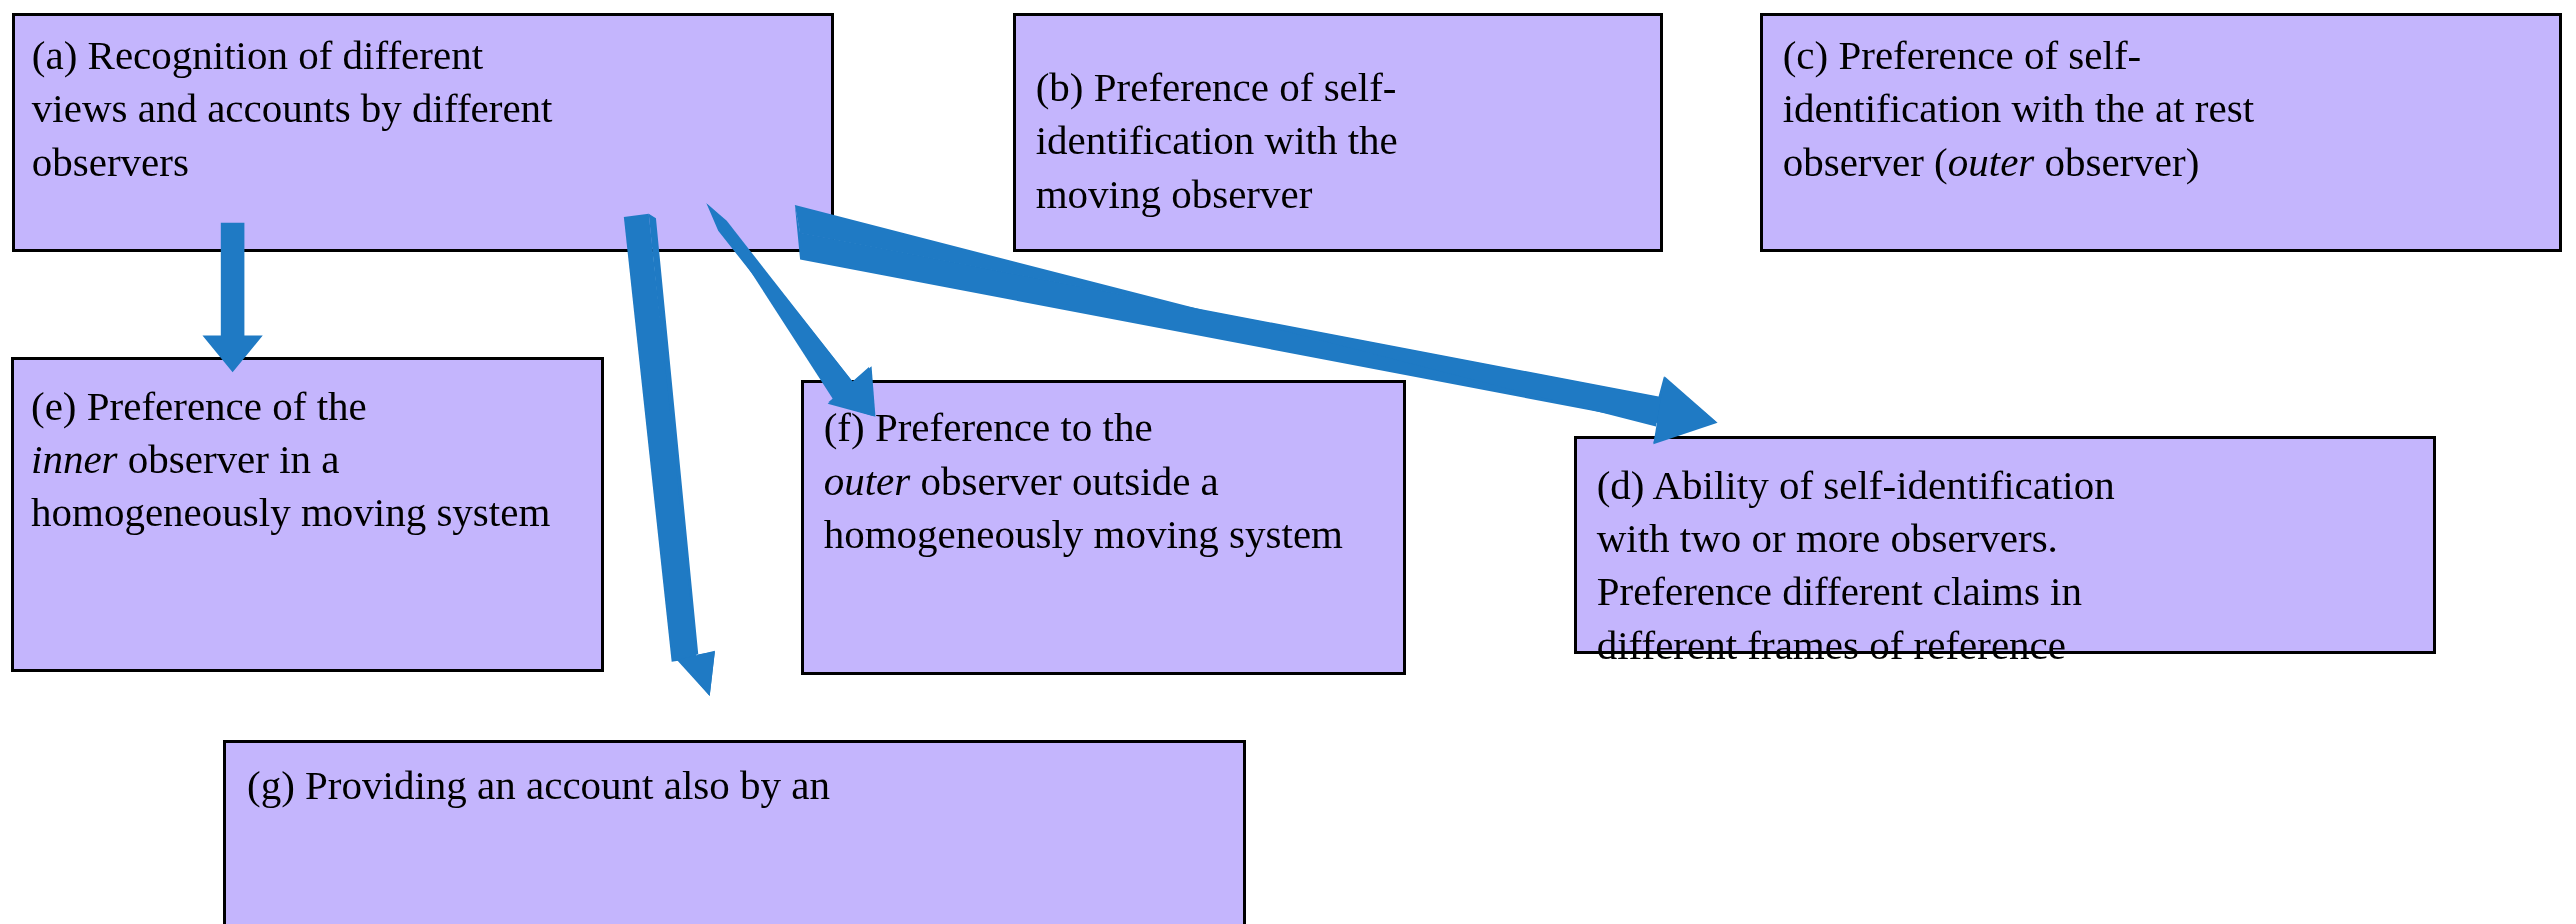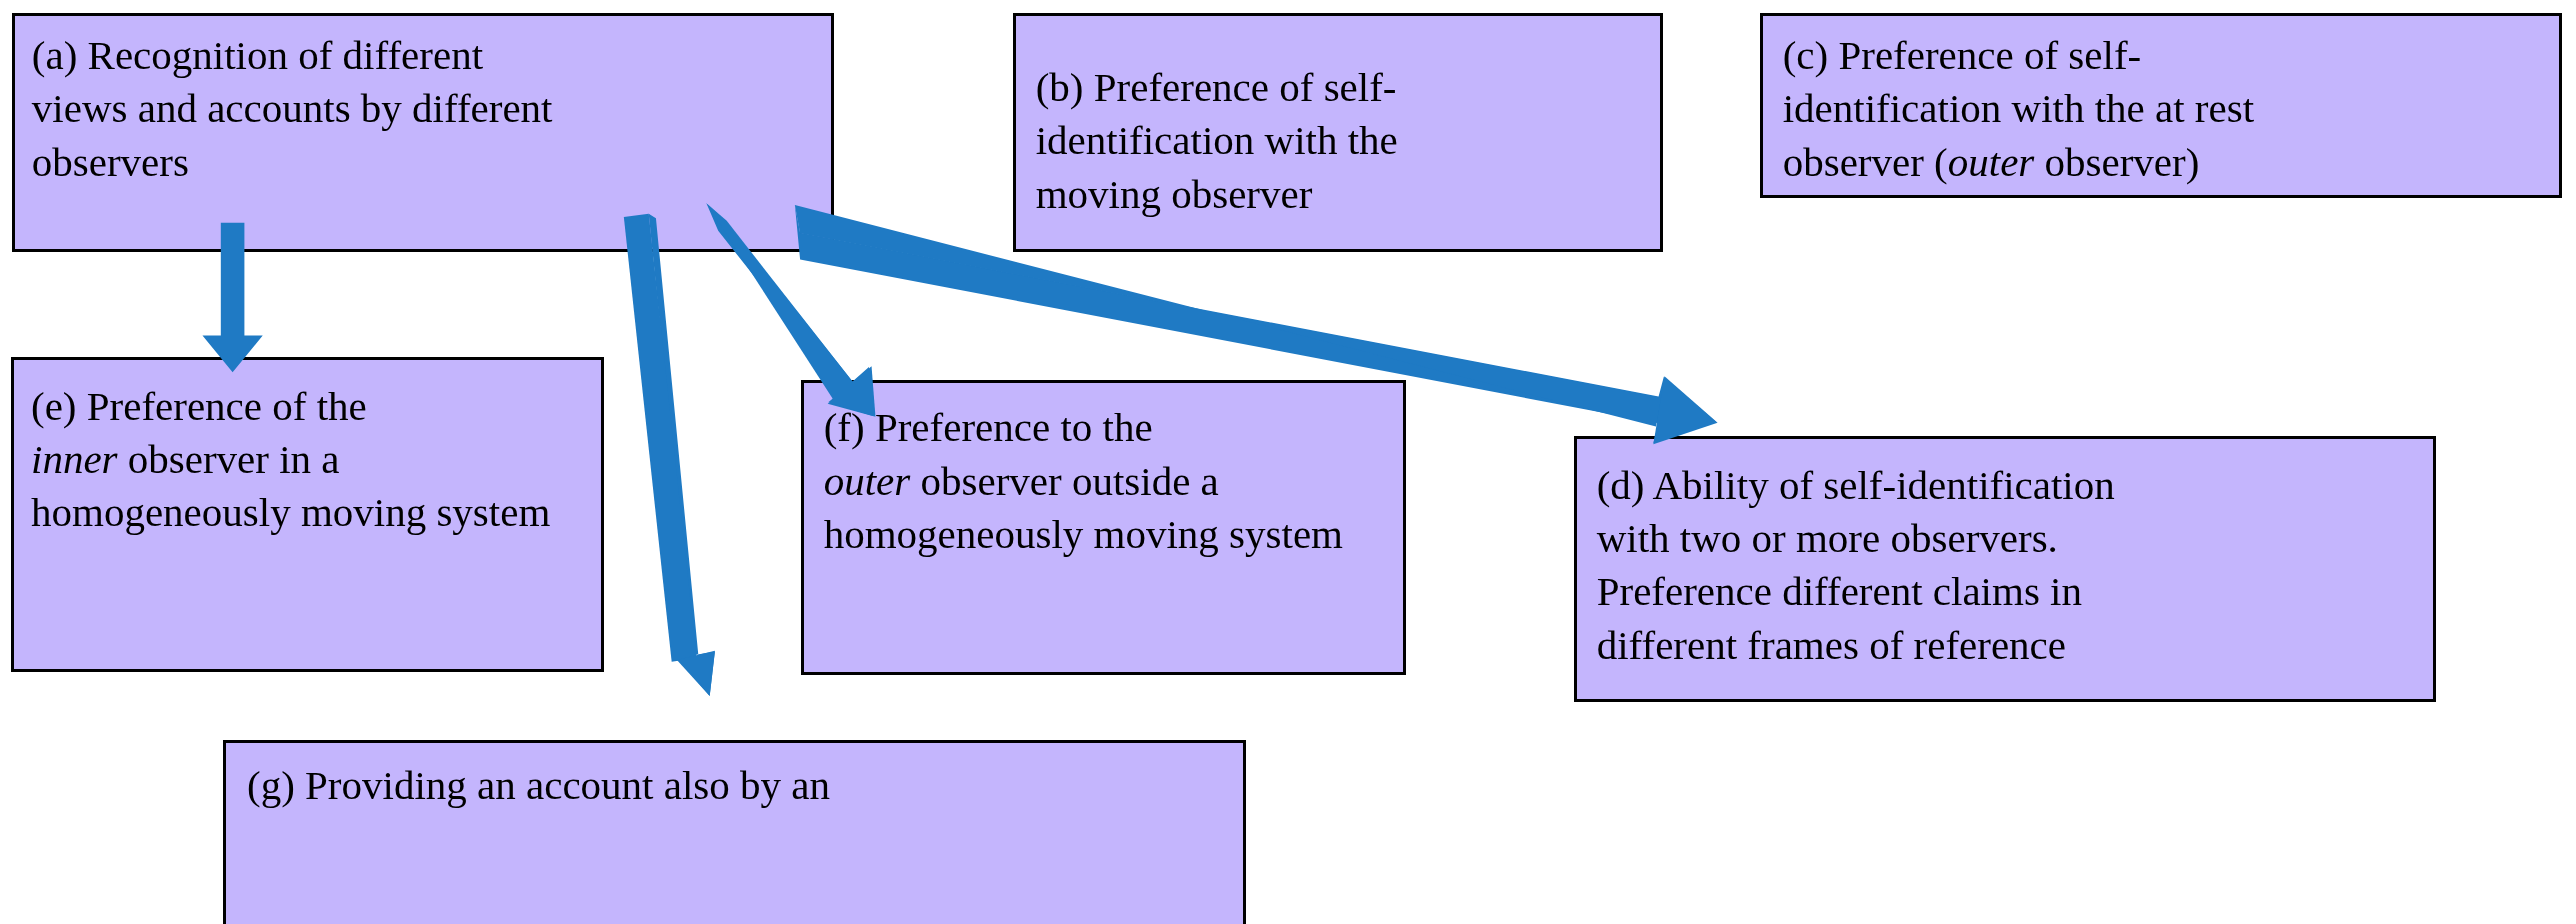--- a/index.html
+++ b/index.html
@@ -39,30 +39,30 @@
     font-style: italic;
   }
 
   
   #node-a { left: 11.8px;   top: 13px;   width: 822px; height: 239px; }
   #node-a .node-text  { padding: 13px 17px 0 17px; }
 
   #node-b { left: 1013px; top: 13px;   width: 650px;  height: 239px; }
   #node-b .node-text  { padding: 13px 17px 0 19.7px; margin-top: 32px; }
 
-  #node-c { left: 1760px; top: 13px;   width: 802px; height: 185px; }
+  #node-c { left: 1760px; top: 13px;   width: 802px; height: 239px; }
   #node-c .node-text  { padding: 13px 17px 0 19.7px; }
 
   #node-e { left: 11px;   top: 357px;  width: 593px;  height: 315px; }
   #node-e .node-text  { padding: 19.7px 14.4px 0 17px; }
 
   #node-f { left: 801px; top: 380px;  width: 605px;  height: 295px; }
   #node-f .node-text  { padding: 18.4px 14.4px 0 19.7px; }
 
-  #node-d { left: 1574px; top: 436px;  width: 862px; height: 266px; }
+  #node-d { left: 1574px; top: 436px;  width: 862px; height: 218px; }
   #node-d .node-text  { padding: 19.7px 14.4px 0 19.7px; }
 
   #node-g { left: 223px;  top: 740px; width: 1023px; height: 187px; }
   #node-g .node-text  { padding: 15.7px 14.4px 0 21px; }
 
   #arrow-layer {
     position: absolute;
     left: 0;
     top: 0;
     width: 2576px;

